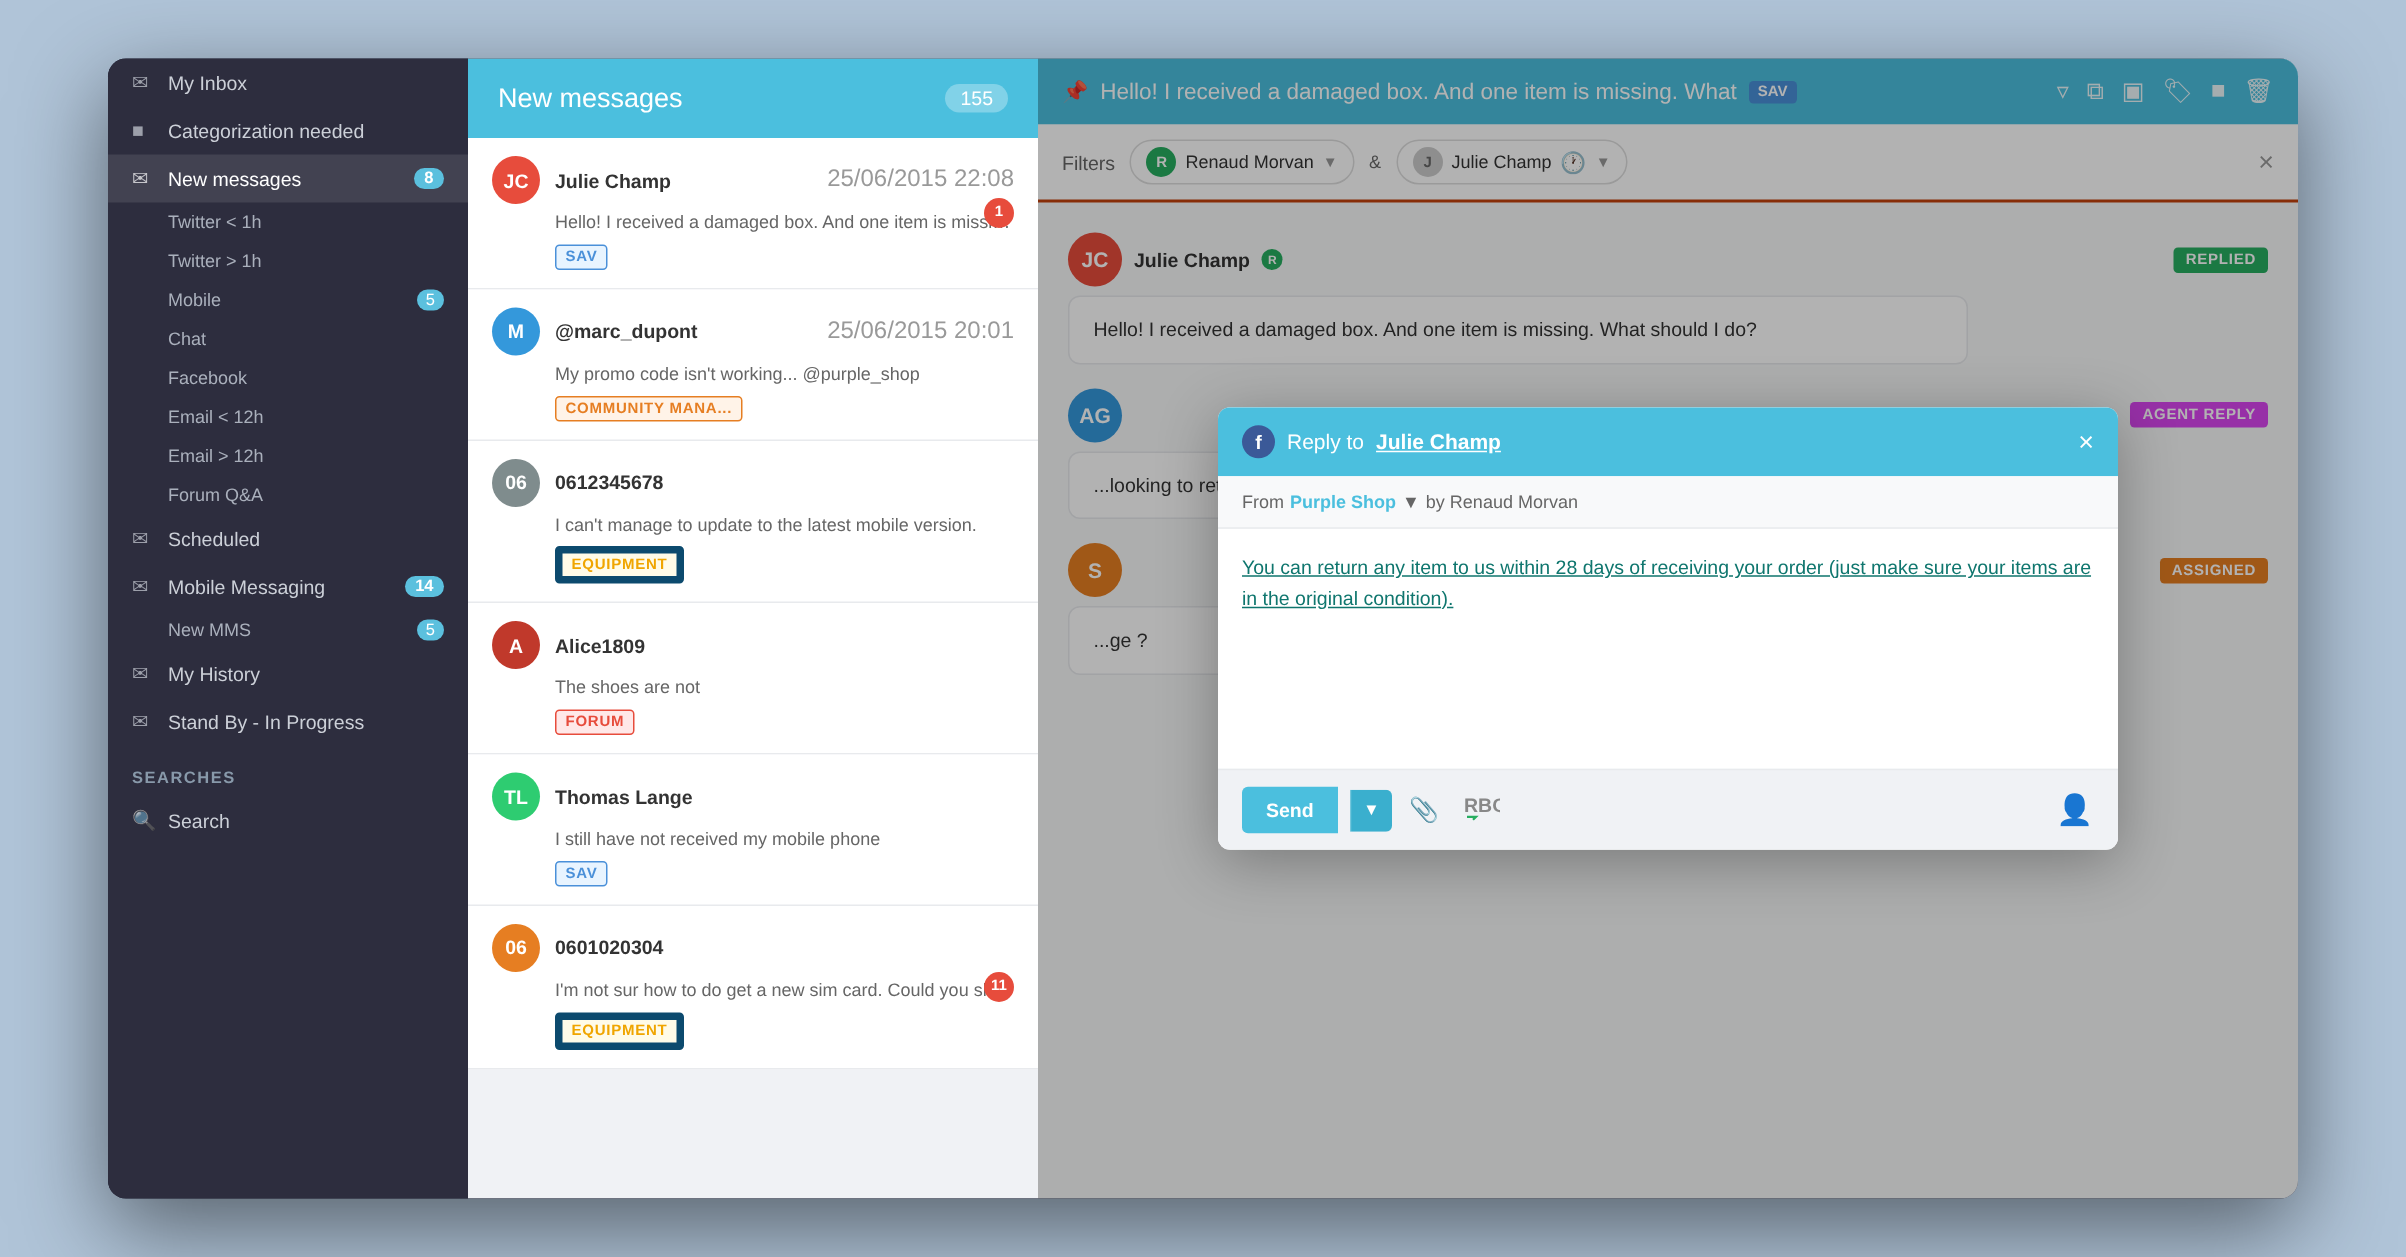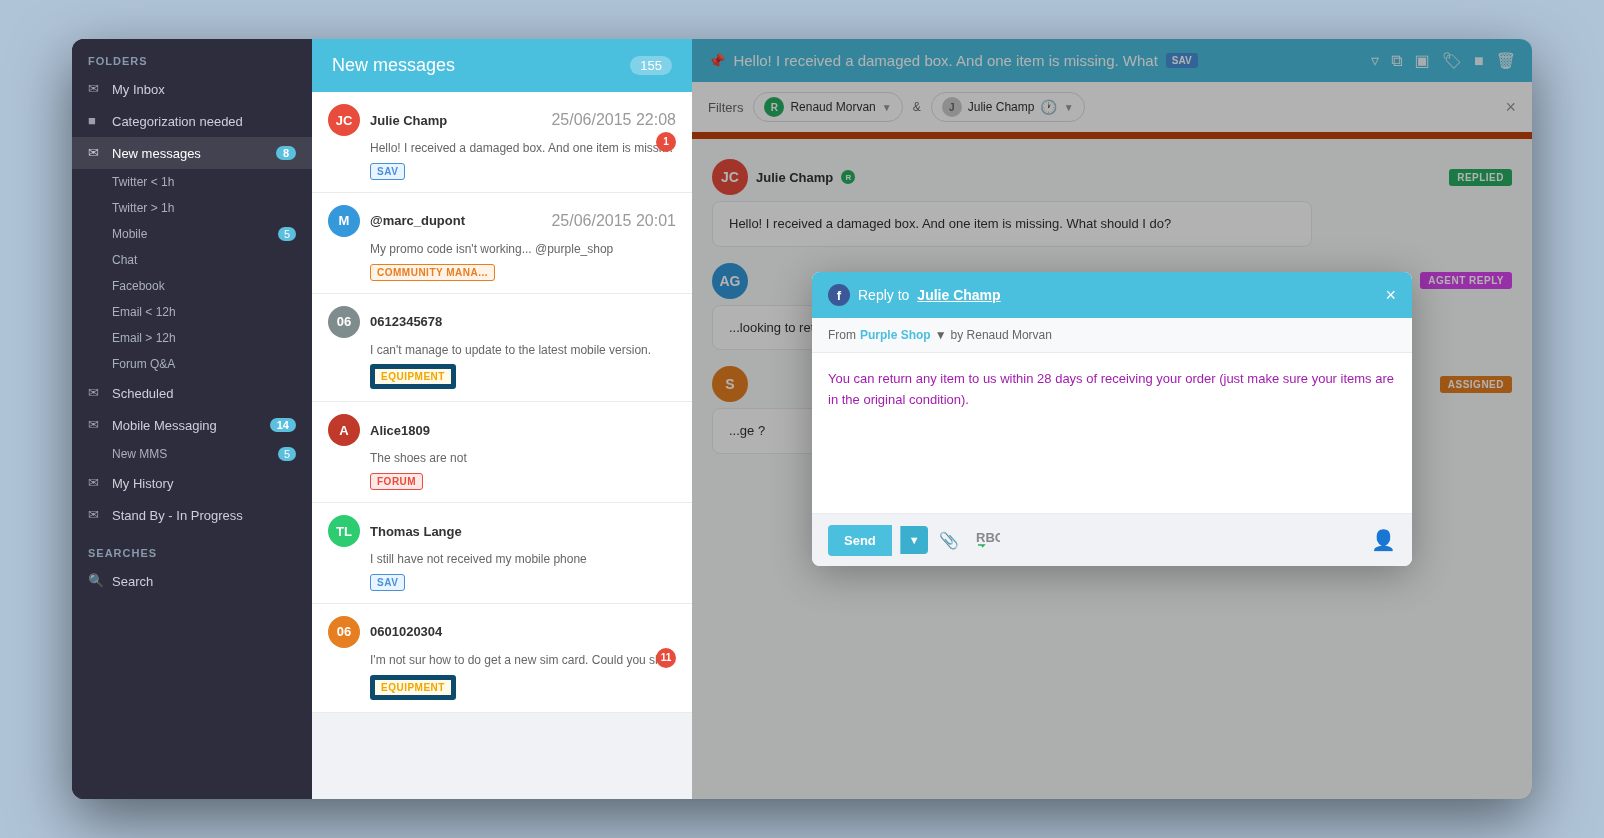--- a/index.html
+++ b/index.html
@@ -235,21 +235,21 @@
       font-size: 16px;
       opacity: 0.9;
     }
     
     .filters-bar {
       background: #fff;
       padding: 10px 16px;
       display: flex;
       align-items: center;
       gap: 10px;
-      border-bottom: 7px solid #c2410c;
+      border-bottom: 2px solid #c2410c;
     }
     .filters-label {
       color: #666;
       font-size: 13px;
     }
     .filter-pill {
       display: flex;
       align-items: center;
       border: 1px solid #ddd;
       border-radius: 20px;
@@ -437,22 +437,23 @@
       font-weight: 600;
       cursor: pointer;
       text-align: right;
     }
     .reply-modal-body {
       padding: 16px;
       min-height: 160px;
     }
     .reply-modal-body p {
       font-size: 13px;
-      color: #a21caf;
+      color: #0f766e;
       line-height: 1.6;
+      text-decoration: underline;
     }
     .reply-modal-footer {
       padding: 10px 16px;
       background: #f0f2f5;
       display: flex;
       align-items: center;
       gap: 8px;
       border-top: 1px solid #e8eaed;
     }
     .send-btn {
@@ -503,21 +504,20 @@
       justify-content: center;
       position: relative;
     }
   </style>
 </head>
 <body>
 
 <div class="app-frame">
 
   <div class="sidebar">
-    <div class="sidebar-section-label">FOLDERS</div>
 
     <div class="sidebar-item">
       <span class="icon">✉</span>
       <span>My Inbox</span>
     </div>
     <div class="sidebar-item">
       <span class="icon">■</span>
       <span>Categorization needed</span>
     </div>
     <div class="sidebar-item active">

